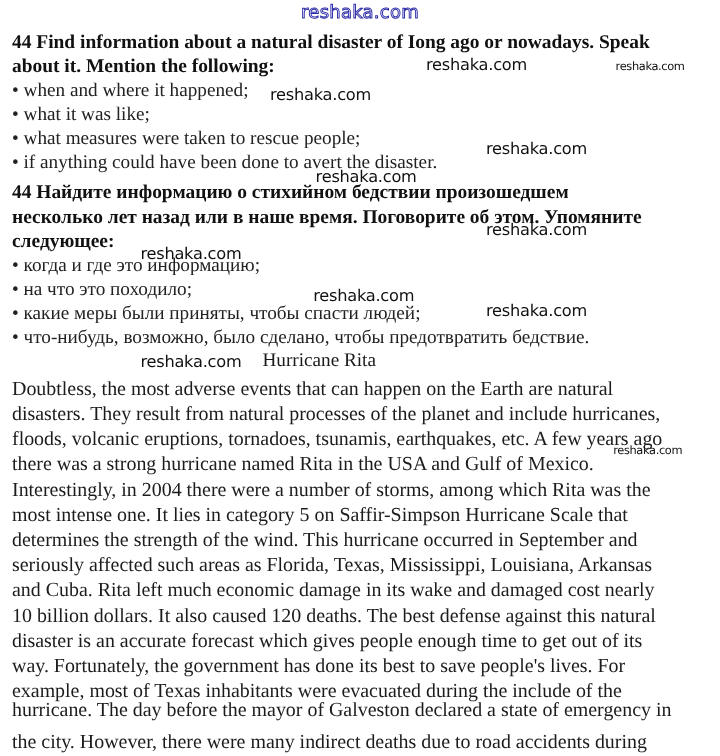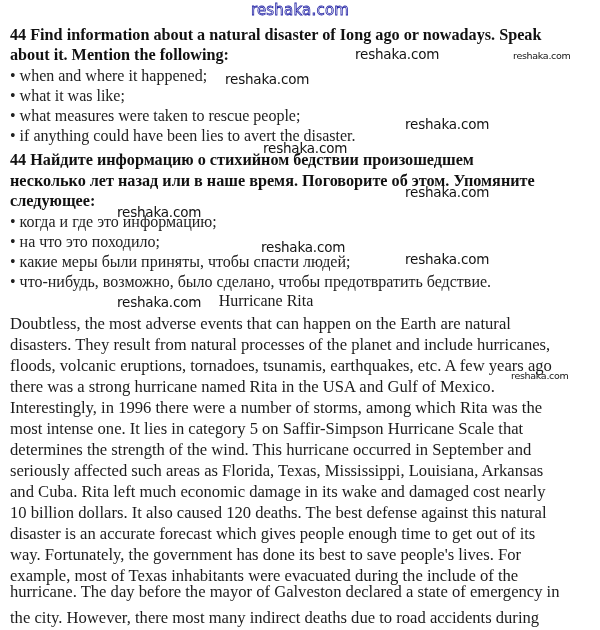--- a/index.html
+++ b/index.html
@@ -29,52 +29,52 @@
 <div class="logo">reshaka.com</div>
 
 <div>
   <div class="line bold" style="top:25px;">44 Find information about a natural disaster of Iong ago or nowadays. Speak</div>
   <div class="line bold" style="top:45px;">about it. Mention the following:</div>
 </div>
 <div>
   <div class="line bullet" style="top:66px;text-align:center;">• when and where it happened;</div>
   <div class="line bullet" style="top:86px;">• what it was like;</div>
   <div class="line bullet" style="top:106px;">• what measures were taken to rescue people;</div>
-  <div class="line bullet" style="top:126px;">• if anything could have been lies to avert the disaster.</div>
+  <div class="line bullet" style="top:126px;">• if anything could have been done to avert the disaster.</div>
 </div>
 
 <div>
   <div class="line bold" style="top:150px;">44 Найдите информацию о стихийном бедствии произошедшем</div>
   <div class="line bold" style="top:171px;">несколько лет назад или в наше время. Поговорите об этом. Упомяните</div>
   <div class="line bold" style="top:191px;">следующее:</div>
 </div>
 <div>
   <div class="line bullet" style="top:212px;">• когда и где это информацию;</div>
   <div class="line bullet" style="top:232px;">• на что это походило;</div>
   <div class="line bullet" style="top:252px;">• какие меры были приняты, чтобы спасти людей;</div>
   <div class="line bullet" style="top:272px;">• что-нибудь, возможно, было сделано, чтобы предотвратить бедствие.</div>
 </div>
 
 <div class="title" style="top:291px;">Hurricane Rita</div>
 <div>
   <div class="line para" style="top:313px;">Doubtless, the most adverse events that can happen on the Earth are natural</div>
   <div class="line para" style="top:334px;">disasters. They result from natural processes of the planet and include hurricanes,</div>
   <div class="line para" style="top:355px;">floods, volcanic eruptions, tornadoes, tsunamis, earthquakes, etc. A few years ago</div>
   <div class="line para" style="top:376px;">there was a strong hurricane named Rita in the USA and Gulf of Mexico.</div>
-  <div class="line para" style="top:397px;">Interestingly, in 1996 there were a number of storms, among which Rita was the</div>
+  <div class="line para" style="top:397px;">Interestingly, in 2004 there were a number of storms, among which Rita was the</div>
   <div class="line para" style="top:418px;">most intense one. It lies in category 5 on Saffir-Simpson Hurricane Scale that</div>
   <div class="line para" style="top:439px;">determines the strength of the wind. This hurricane occurred in September and</div>
   <div class="line para" style="top:460px;">seriously affected such areas as Florida, Texas, Mississippi, Louisiana, Arkansas</div>
   <div class="line para" style="top:481px;text-align:right;">and Cuba. Rita left much economic damage in its wake and damaged cost nearly</div>
   <div class="line para" style="top:502px;">10 billion dollars. It also caused 120 deaths. The best defense against this natural</div>
   <div class="line para" style="top:523px;">disaster is an accurate forecast which gives people enough time to get out of its</div>
   <div class="line para" style="top:544px;">way. Fortunately, the government has done its best to save people's lives. For</div>
   <div class="line para" style="top:565px;">example, most of Texas inhabitants were evacuated during the include of the</div>
   <div class="line para" style="top:581px;">hurricane. The day before the mayor of Galveston declared a state of emergency in</div>
-  <div class="line para" style="top:607px;">the city. However, there most many indirect deaths due to road accidents during</div>
+  <div class="line para" style="top:607px;">the city. However, there were many indirect deaths due to road accidents during</div>
   <div class="line para" style="top:628px;">the evacuation.</div>
 </div>
 
 <div class="wm" style="left:355px; top:46px;">reshaka.com</div>
 <div class="wm wm-small" style="left:513px; top:50px;">reshaka.com</div>
 <div class="wm" style="left:225px; top:71px;">reshaka.com</div>
 <div class="wm" style="left:405px; top:116px;">reshaka.com</div>
 <div class="wm" style="left:263px; top:140px;">reshaka.com</div>
 <div class="wm" style="left:405px; top:184px;">reshaka.com</div>
 <div class="wm" style="left:117px; top:204px;">reshaka.com</div>

